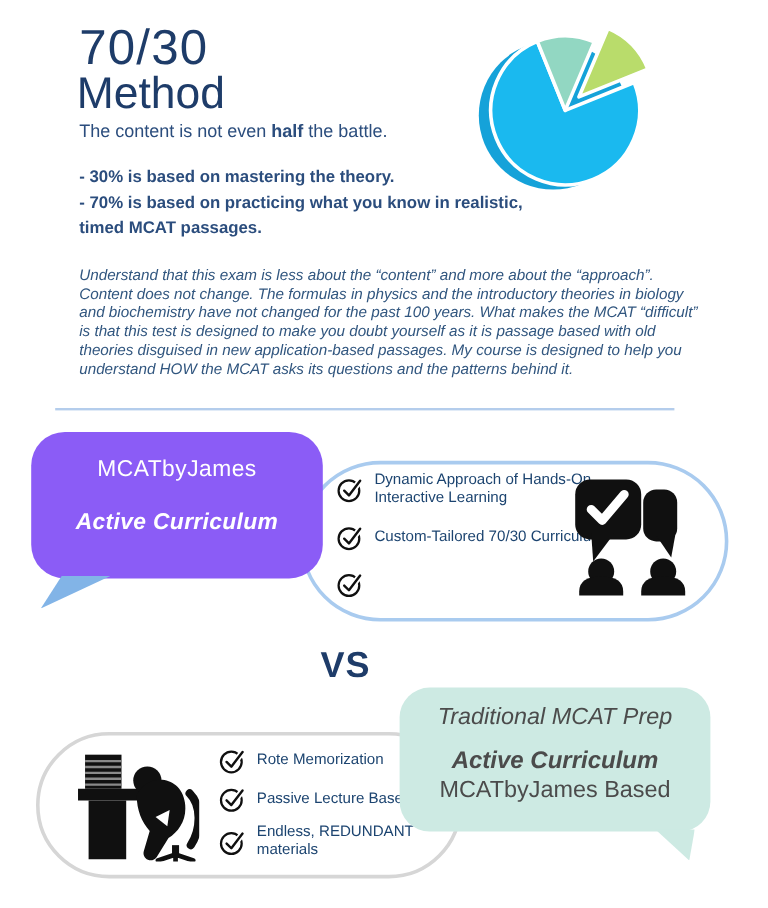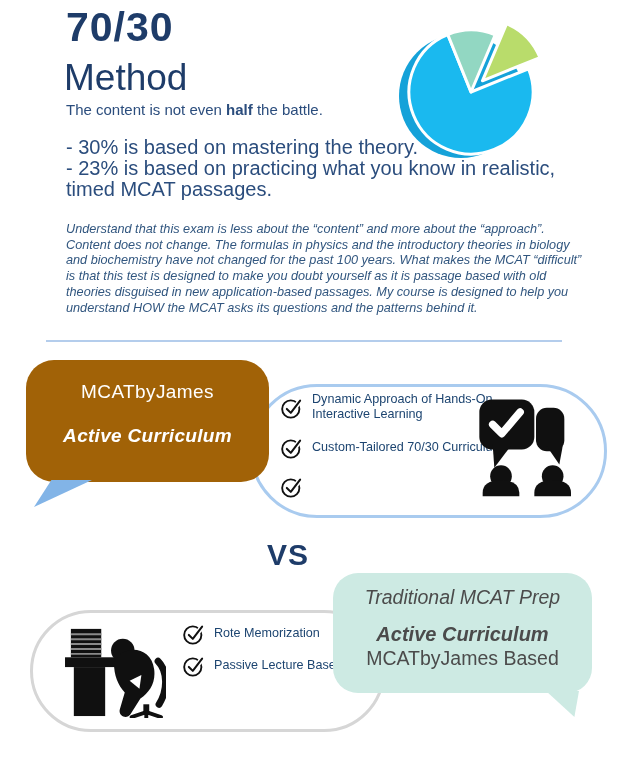--- a/index.html
+++ b/index.html
@@ -1,39 +1,39 @@
 <!DOCTYPE html>
 <html><head>
 <meta charset="utf-8">
 <style>
   * { margin:0; padding:0; box-sizing:border-box; }
   body { background:#fff; font-family:"Liberation Sans", sans-serif; }
   #canvas { position:relative; width:640px; height:757px; background:#fff; overflow:hidden; }
 
   
-  .title-top  { position:absolute; left:66px; top:4px;  font-size:41px; font-weight:700; color:#1e3c69; letter-spacing:1px; }
+  .title-top  { position:absolute; left:66px; top:16px;  font-size:41px; font-weight:400; color:#1e3c69; letter-spacing:1px; }
   .title-sub  { position:absolute; left:64px; top:57px;  font-size:37px; font-weight:400; color:#1e3c69; }
   .tagline    { position:absolute; left:66px; top:101px; font-size:15px; color:#2b4d7d; }
   .tagline b  { font-weight:700; }
-  .bullets    { position:absolute; left:66px; top:137px; font-size:20px; line-height:21px; color:#2b4d7d; }
+  .bullets    { position:absolute; left:66px; top:137px; font-size:14px; line-height:21px; color:#2b4d7d;font-weight:bold; }
   .bullet     { white-space:pre-line; }
   #pie        { position:absolute; left:392px; top:16px; width:180px; height:152px; }
 
   .divider    { position:absolute; left:46px; top:340px; width:516px; height:2px; background:#b4cdec; }
 
   .intro      { position:absolute; left:66px; top:222px; width:524px;
                 font-size:12.7px; line-height:15.7px; font-style:italic; color:#31567f; }
 
   
   .capsule    { position:absolute; background:#fff; }
   .capsule-top{ left:250px; top:384px; width:357px; height:134px;
                 border:3px solid #a9cbef; border-radius:70px; z-index:1; }
   .bubble     { position:absolute; text-align:center; z-index:3; }
   .bubble-blue{ left:26px; top:360px; width:243px; height:122px; border-radius:28px;
-                background:#a16207; color:#fff; }
+                background:#8b5cf6; color:#fff; }
   .bubble-blue .b-line1 { margin-top:21px; font-size:19px; letter-spacing:.4px; }
   .bubble-blue .b-line2 { margin-top:22px; font-size:19px; font-weight:700; font-style:italic; letter-spacing:.3px; }
   .bubble-blue .b-line3 { margin-top:2px;  font-size:19px; }
   .tail       { position:absolute; z-index:3; }
   .tail-blue  { left:34px; top:480px; width:58px; height:27px; background:#82b4e7;
                 clip-path:polygon(30% 0, 100% 0, 0 100%); }
 
   .points     { position:absolute; list-style:none; z-index:2; }
   .points li  { display:flex; align-items:center; }
   .points .txt{ font-size:12.6px; line-height:15px; color:#1c4470; white-space:pre-line; }
@@ -78,21 +78,21 @@
 
 <div id="canvas">
 
   <div class="title-top">70/30</div>
   <div class="title-sub">Method</div>
 
   <p class="tagline"><span>The content is not even </span><b>half</b><span> the battle.</span></p>
 
   <div class="bullets">
     <div class="bullet">- 30% is based on mastering the theory.</div>
-    <div class="bullet">- 23% is based on practicing what you know in realistic,
+    <div class="bullet">- 70% is based on practicing what you know in realistic,
 timed MCAT passages.</div>
   </div>
 
   <svg id="pie" viewBox="0 0 180 152">
       <circle cx="69" cy="80" r="62" fill="#15a2d9"></circle>
       <path d="M 79.00 76.00 L 136.49 52.77 A 62 62 0 1 1 55.77 18.51 Z" fill="#1ab9ef" stroke="#ffffff" stroke-width="3" stroke-linejoin="round"></path>
       <path d="M 79.00 76.00 L 55.77 18.51 A 62 62 0 0 1 103.23 18.93 Z" fill="#92d7c2" stroke="#ffffff" stroke-width="3" stroke-linejoin="round"></path>
       <path d="M 90.41 64.79 L 114.64 7.71 A 62 62 0 0 1 147.90 41.56 Z" fill="#b9dc6b" stroke="#ffffff" stroke-width="3" stroke-linejoin="round"></path>
     </svg>
 
@@ -164,20 +164,27 @@
           <use href="#check-glyph"></use>
         </svg>
       <span class="txt">Rote Memorization</span>
     </li>
     <li>
       <svg class="chk" viewBox="0 0 32 32">
           <use href="#check-glyph"></use>
         </svg>
       <span class="txt">Passive Lecture Based</span>
     </li>
+    <li>
+      <svg class="chk" viewBox="0 0 32 32">
+          <use href="#check-glyph"></use>
+        </svg>
+      <span class="txt">Endless, REDUNDANT
+materials</span>
+    </li>
   </ul>
 
   <div class="bubble bubble-mint">
     <div class="b-line1">Traditional MCAT Prep</div>
     <div class="b-line2">Active Curriculum</div>
     <div class="b-line3">MCATbyJames Based</div>
   </div>
   <div class="tail tail-mint"></div>
 
 </div>

